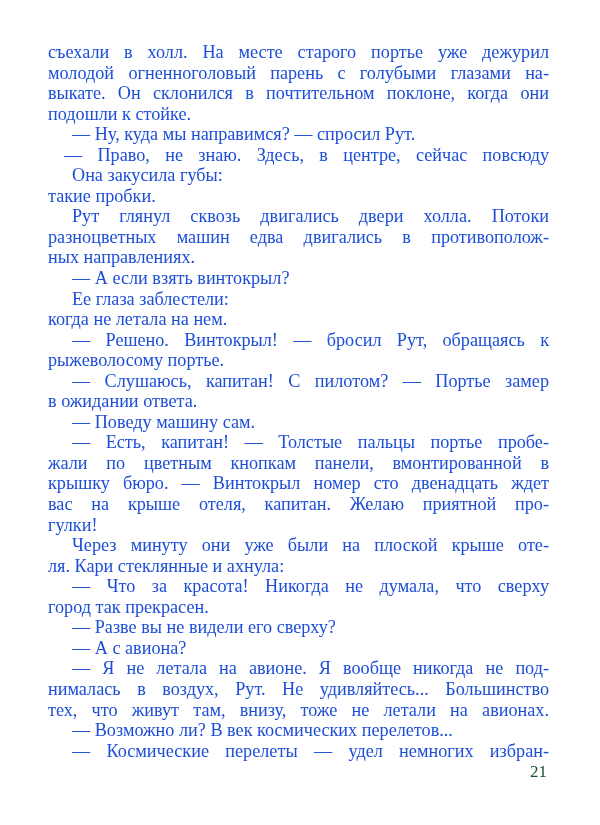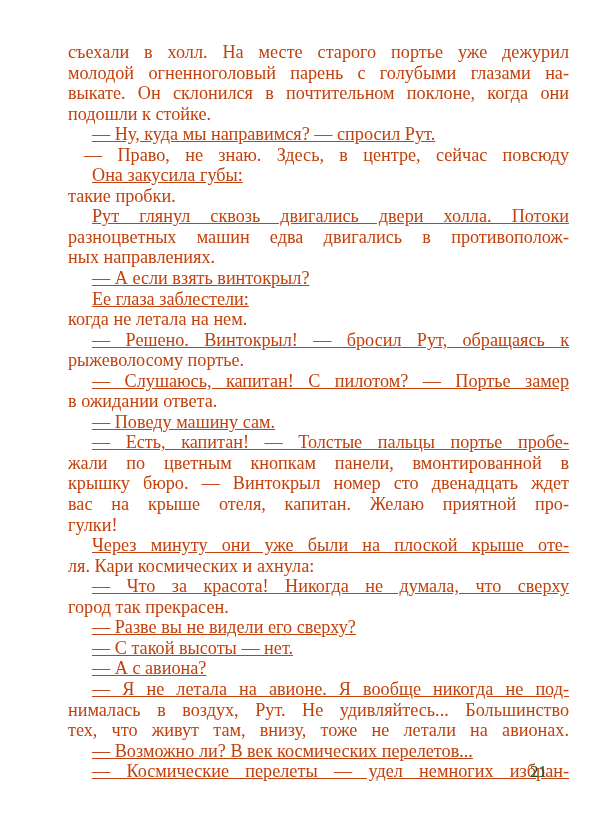--- a/index.html
+++ b/index.html
@@ -1,24 +1,24 @@
 <!DOCTYPE html>
 <html><head>
   <meta charset="utf-8">
   <style>
     html, body { margin: 0; padding: 0; background: #ffffff; }
     body { width: 600px; height: 825px; position: relative; overflow: hidden; }
     .page {
-      position: absolute; left: 68px; top: 42px; width: 501px;
+      position: absolute; left: 48px; top: 42px; width: 501px;
       font-family: "Liberation Serif", "DejaVu Serif", serif;
-      font-size: 18.2px; line-height: 20.55px; color: #c2410c;
+      font-size: 18.2px; line-height: 20.55px; color: #1d4ed8;
     }
     .line { display: block; white-space: nowrap; text-align: justify; text-align-last: justify; height: 20.55px; overflow: visible; }
     .line.last { text-align-last: left; }
-    .line.ind { padding-left: 24px; text-decoration: underline; }
+    .line.ind { padding-left: 24px; }
     .line.ind2 { padding-left: 16px; }
     .pagenum {
       position: absolute; left: 530px; top: 762px;
       font-family: "Liberation Serif", "DejaVu Serif", serif;
       font-size: 17px; color: #14532d;
     }
   </style>
 </head>
 <body>
 
@@ -41,25 +41,24 @@
     <span class="line last">рыжеволосому портье.</span>
     <span class="line ind">— Слушаюсь, капитан! С пилотом? — Портье замер</span>
     <span class="line last">в ожидании ответа.</span>
     <span class="line ind last">— Поведу машину сам.</span>
     <span class="line ind">— Есть, капитан! — Толстые пальцы портье пробе-</span>
     <span class="line">жали по цветным кнопкам панели, вмонтированной в</span>
     <span class="line">крышку бюро. — Винтокрыл номер сто двенадцать ждет</span>
     <span class="line">вас на крыше отеля, капитан. Желаю приятной про-</span>
     <span class="line last">гулки!</span>
     <span class="line ind">Через минуту они уже были на плоской крыше оте-</span>
-    <span class="line last">ля. Кари космических и ахнула:</span>
+    <span class="line last">ля. Кари стеклянные и ахнула:</span>
     <span class="line ind">— Что за красота! Никогда не думала, что сверху</span>
     <span class="line last">город так прекрасен.</span>
     <span class="line ind last">— Разве вы не видели его сверху?</span>
-    <span class="line ind last">— С такой высоты — нет.</span>
     <span class="line ind last">— А с авиона?</span>
     <span class="line ind">— Я не летала на авионе. Я вообще никогда не под-</span>
     <span class="line">нималась в воздух, Рут. Не удивляйтесь... Большинство</span>
     <span class="line">тех, что живут там, внизу, тоже не летали на авионах.</span>
     <span class="line ind last">— Возможно ли? В век космических перелетов...</span>
     <span class="line ind">— Космические перелеты — удел немногих избран-</span>
   </div>
 <div class="pagenum">21</div>
 
 </body></html>

